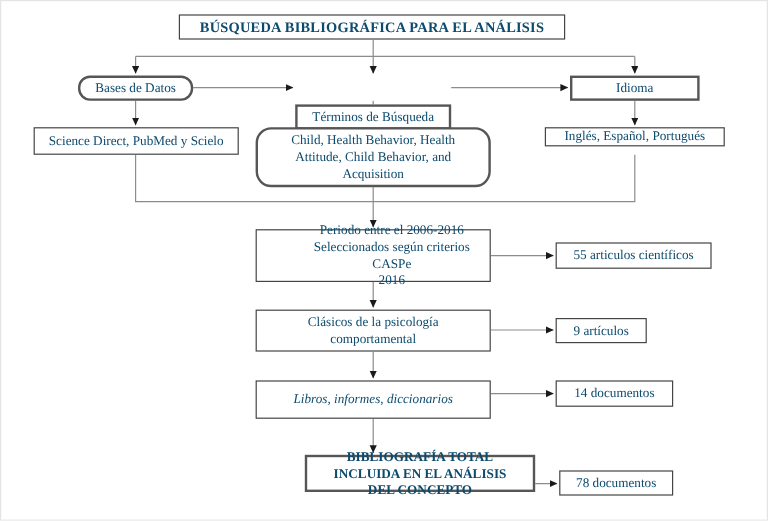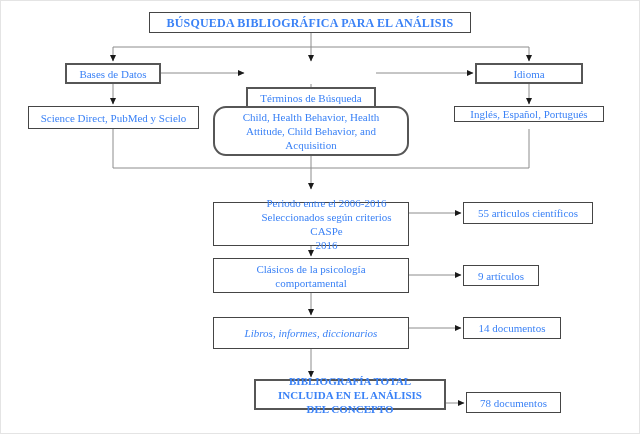--- a/index.html
+++ b/index.html
@@ -14,21 +14,21 @@
   }
   .wires{position:absolute;left:0;top:0;width:640px;height:434px;}
   .w{fill:none;stroke:#8c8c8c;stroke-width:1;}
   .box{
     position:absolute;
     background:#ffffff;
     border:1px solid #454545;
     box-sizing:border-box;
     display:flex;align-items:center;justify-content:center;
     text-align:center;
-    font-size:11px;line-height:14px;color:#3b82f6;
+    font-size:11px;line-height:14px;color:#0c4a6e;
     white-space:pre-line;
     padding:0 2px;
   }
   .thick{border-width:2px;border-color:#565656;}
   .bold{font-weight:bold;}
   .title{font-size:12px;letter-spacing:.2px;}
 </style>
 </head>
 <body>
 
@@ -61,31 +61,31 @@
     <path class="w" d="M310 234 V255" marker-end="url(#ah)"></path>
     <path class="w" d="M408 274 H460" marker-end="url(#ah)"></path>
     <path class="w" d="M310 292 V314" marker-end="url(#ah)"></path>
     <path class="w" d="M408 327 H460" marker-end="url(#ah)"></path>
     <path class="w" d="M310 338 V376" marker-end="url(#ah)"></path>
     <path class="w" d="M405 402 H463" marker-end="url(#ah)"></path>
   </svg>
 
   <div class="box bold title" style="left:148px;top:11px;width:322px;height:21px;">BÚSQUEDA BIBLIOGRÁFICA PARA EL ANÁLISIS</div>
 
-  <div class="box thick" style="left:64px;top:62px;width:96px;height:21px;">Bases de Datos</div>
+  <div class="box thick" style="left:64px;top:62px;width:96px;height:21px;border-radius:10px;">Bases de Datos</div>
   <div class="box thick" style="left:245px;top:62px;width:130px;height:21px;margin-top:24px;">Términos de Búsqueda</div>
   <div class="box" style="left:27px;top:105px;width:171px;height:23px;">Science Direct, PubMed y Scielo</div>
 
   <div class="box thick" style="left:474px;top:62px;width:108px;height:21px;">Idioma</div>
   <div class="box thick" style="left:212px;top:105px;width:196px;height:50px;border-radius:13px;">Child, Health Behavior, Health
 Attitude, Child Behavior, and
 Acquisition</div>
   <div class="box" style="left:453px;top:105px;width:150px;height:16px;">Inglés, Español, Portugués</div>
 
-  <div class="box" style="left:212px;top:201px;width:196px;height:44px;padding-left:33px;">Periodo entre el 2006-2016
+  <div class="box" style="left:212px;top:190px;width:196px;height:44px;padding-left:33px;">Periodo entre el 2006-2016
 Seleccionados según criterios CASPe
 2016</div>
   <div class="box" style="left:462px;top:201px;width:130px;height:22px;">55 articulos científicos</div>
 
   <div class="box" style="left:212px;top:257px;width:196px;height:35px;">Clásicos de la psicología
 comportamental</div>
   <div class="box" style="left:462px;top:264px;width:76px;height:21px;">9 artículos</div>
 
   <div class="box" style="left:212px;top:316px;width:196px;height:32px;font-style:italic;">Libros, informes, diccionarios</div>
   <div class="box" style="left:462px;top:316px;width:98px;height:22px;">14 documentos</div>

